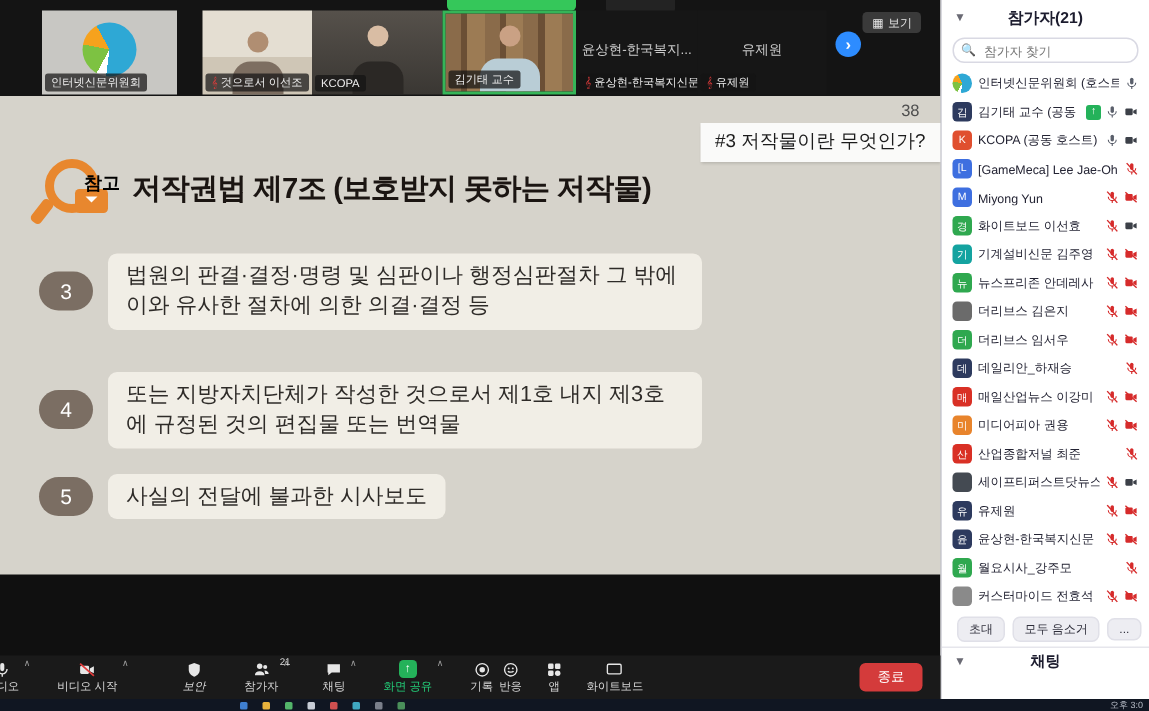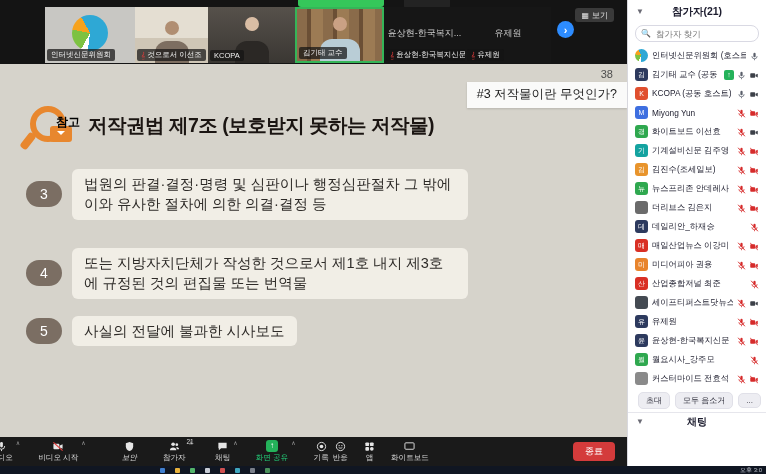--- a/index.html
+++ b/index.html
@@ -23,21 +23,21 @@
   .t2{background:linear-gradient(#e4ded2 0 55%,#cfc6b6 55%);}
   .t3{background:linear-gradient(#56514b,#3a3733);}
   .t4{background:repeating-linear-gradient(90deg,#8a6b4a 0 10px,#6b4f35 10px 14px,#9c7b54 14px 26px);border:2px solid #35b558;}
   .t-dark{background:#161616;}
   .next-btn{position:absolute;left:557px;top:21px;width:17px;height:17px;border-radius:50%;background:#2d8cff;color:#fff;
      display:flex;align-items:center;justify-content:center;font-size:11px;font-weight:bold;}
   .view-btn{position:absolute;right:13px;top:8px;height:14px;background:#3a3a3a;border-radius:3px;color:#e8e8e8;
      font-size:8px;display:flex;align-items:center;gap:3px;padding:0 6px;}
 
   
-  .slide{position:absolute;left:0;top:64px;width:627px;height:373px;background:#d6d3cb;}
+  .slide{position:absolute;left:0;top:64px;width:627px;height:319px;background:#d6d3cb;}
   .pagenum{position:absolute;right:14px;top:4px;font-size:11px;color:#4e4e4e;}
   .corner-tag{position:absolute;right:0;top:18px;background:#fafaf9;color:#1c1c1c;font-size:12.5px;
       padding:4px 10px 5px;box-shadow:0 1px 2px rgba(0,0,0,.15);}
   .mag{position:absolute;left:24px;top:40px;width:56px;height:52px;}
   .mag .ring{position:absolute;left:6px;top:2px;width:24px;height:24px;border:6px solid #e8872e;border-radius:50%;background:transparent;}
   .mag .handle{position:absolute;left:0px;top:28px;width:8px;height:18px;background:#e8872e;border-radius:3px;transform:rotate(38deg);}
   .mag .tag{position:absolute;left:26px;top:22px;width:22px;height:16px;background:#e8872e;border-radius:3px;}
   .mag .tag:after{content:"";position:absolute;left:7px;top:5px;border:4px solid transparent;border-top-color:#fff;}
   .ref-label{position:absolute;left:56px;top:50px;font-size:12px;font-weight:bold;color:#000000;}
   .slide-title{position:absolute;left:88px;top:48px;font-size:19.5px;font-weight:800;color:#1b1512;letter-spacing:-0.5px;}
@@ -89,21 +89,21 @@
 </style>
 </head>
 <body>
 
 <div class="app">
 
   <div class="strip">
     <div class="sharebar"></div>
     <div class="sharetab"></div>
 
-    <div class="tile t-logo-bg" style="left:45px;width:90px;">
+    <div class="tile t-logo-bg" style="left:28px;width:90px;">
       <div class="logo-circ"></div>
       <div class="vlabel">
           <span>인터넷신문위원회</span>
         </div>
     </div>
 
     <div class="tile t2" style="left:135px;width:73px;">
       <div class="sil-head" style="top:14px;background:#b08e72;"></div>
       <div class="sil-body" style="background:#7d6e61;"></div>
       <div class="vlabel">
@@ -233,20 +233,33 @@
   </svg></span>
             <span class="pic">
   <svg width="10" height="9" viewBox="0 0 24 24">
     <rect x="2" y="6" width="13" height="12" rx="2" fill="#3c4048"></rect>
     <path d="M16 10l6-3v10l-6-3z" fill="#3c4048"></path>
 
   </svg></span>
           </span>
         </div>
         <div class="prow">
+          <span class="pav" style="background:#3e6fe0">[L</span>
+          <span class="pname">[GameMeca] Lee Jae-Oh</span>
+          <span class="picons">
+            <span class="pic">
+  <svg width="9" height="9" viewBox="0 0 24 24">
+    <rect x="9" y="2" width="6" height="12" rx="3" fill="#d62b2b"></rect>
+    <path d="M5 11a7 7 0 0 0 14 0" fill="none" stroke="#d62b2b" stroke-width="2"></path>
+    <line x1="12" y1="18" x2="12" y2="22" stroke="#d62b2b" stroke-width="2"></line>
+    <line x1="3" y1="2" x2="21" y2="22" stroke="#d62b2b" stroke-width="2.6"></line>
+  </svg></span>
+          </span>
+        </div>
+        <div class="prow">
           <span class="pav" style="background:#3e6fe0">M</span>
           <span class="pname">Miyong Yun</span>
           <span class="picons">
             <span class="pic">
   <svg width="9" height="9" viewBox="0 0 24 24">
     <rect x="9" y="2" width="6" height="12" rx="3" fill="#d62b2b"></rect>
     <path d="M5 11a7 7 0 0 0 14 0" fill="none" stroke="#d62b2b" stroke-width="2"></path>
     <line x1="12" y1="18" x2="12" y2="22" stroke="#d62b2b" stroke-width="2"></line>
     <line x1="3" y1="2" x2="21" y2="22" stroke="#d62b2b" stroke-width="2.6"></line>
   </svg></span>
@@ -290,39 +303,20 @@
   </svg></span>
             <span class="pic">
   <svg width="10" height="9" viewBox="0 0 24 24">
     <rect x="2" y="6" width="13" height="12" rx="2" fill="#d62b2b"></rect>
     <path d="M16 10l6-3v10l-6-3z" fill="#d62b2b"></path>
     <line x1="2" y1="3" x2="22" y2="21" stroke="#d62b2b" stroke-width="2.6"></line>
   </svg></span>
           </span>
         </div>
         <div class="prow">
-          <span class="pav" style="background:#e8942c">김</span>
-          <span class="pname">김진수(조세일보)</span>
-          <span class="picons">
-            <span class="pic">
-  <svg width="9" height="9" viewBox="0 0 24 24">
-    <rect x="9" y="2" width="6" height="12" rx="3" fill="#d62b2b"></rect>
-    <path d="M5 11a7 7 0 0 0 14 0" fill="none" stroke="#d62b2b" stroke-width="2"></path>
-    <line x1="12" y1="18" x2="12" y2="22" stroke="#d62b2b" stroke-width="2"></line>
-    <line x1="3" y1="2" x2="21" y2="22" stroke="#d62b2b" stroke-width="2.6"></line>
-  </svg></span>
-            <span class="pic">
-  <svg width="10" height="9" viewBox="0 0 24 24">
-    <rect x="2" y="6" width="13" height="12" rx="2" fill="#d62b2b"></rect>
-    <path d="M16 10l6-3v10l-6-3z" fill="#d62b2b"></path>
-    <line x1="2" y1="3" x2="22" y2="21" stroke="#d62b2b" stroke-width="2.6"></line>
-  </svg></span>
-          </span>
-        </div>
-        <div class="prow">
           <span class="pav" style="background:#2fa84f">뉴</span>
           <span class="pname">뉴스프리존 안데레사</span>
           <span class="picons">
             <span class="pic">
   <svg width="9" height="9" viewBox="0 0 24 24">
     <rect x="9" y="2" width="6" height="12" rx="3" fill="#d62b2b"></rect>
     <path d="M5 11a7 7 0 0 0 14 0" fill="none" stroke="#d62b2b" stroke-width="2"></path>
     <line x1="12" y1="18" x2="12" y2="22" stroke="#d62b2b" stroke-width="2"></line>
     <line x1="3" y1="2" x2="21" y2="22" stroke="#d62b2b" stroke-width="2.6"></line>
   </svg></span>
@@ -330,20 +324,39 @@
   <svg width="10" height="9" viewBox="0 0 24 24">
     <rect x="2" y="6" width="13" height="12" rx="2" fill="#d62b2b"></rect>
     <path d="M16 10l6-3v10l-6-3z" fill="#d62b2b"></path>
     <line x1="2" y1="3" x2="22" y2="21" stroke="#d62b2b" stroke-width="2.6"></line>
   </svg></span>
           </span>
         </div>
         <div class="prow">
           <span class="pav" style="background:#6b6b6b"></span>
           <span class="pname">더리브스 김은지</span>
+          <span class="picons">
+            <span class="pic">
+  <svg width="9" height="9" viewBox="0 0 24 24">
+    <rect x="9" y="2" width="6" height="12" rx="3" fill="#d62b2b"></rect>
+    <path d="M5 11a7 7 0 0 0 14 0" fill="none" stroke="#d62b2b" stroke-width="2"></path>
+    <line x1="12" y1="18" x2="12" y2="22" stroke="#d62b2b" stroke-width="2"></line>
+    <line x1="3" y1="2" x2="21" y2="22" stroke="#d62b2b" stroke-width="2.6"></line>
+  </svg></span>
+            <span class="pic">
+  <svg width="10" height="9" viewBox="0 0 24 24">
+    <rect x="2" y="6" width="13" height="12" rx="2" fill="#d62b2b"></rect>
+    <path d="M16 10l6-3v10l-6-3z" fill="#d62b2b"></path>
+    <line x1="2" y1="3" x2="22" y2="21" stroke="#d62b2b" stroke-width="2.6"></line>
+  </svg></span>
+          </span>
+        </div>
+        <div class="prow">
+          <span class="pav" style="background:#2fa84f">더</span>
+          <span class="pname">더리브스 임서우</span>
           <span class="picons">
             <span class="pic">
   <svg width="9" height="9" viewBox="0 0 24 24">
     <rect x="9" y="2" width="6" height="12" rx="3" fill="#d62b2b"></rect>
     <path d="M5 11a7 7 0 0 0 14 0" fill="none" stroke="#d62b2b" stroke-width="2"></path>
     <line x1="12" y1="18" x2="12" y2="22" stroke="#d62b2b" stroke-width="2"></line>
     <line x1="3" y1="2" x2="21" y2="22" stroke="#d62b2b" stroke-width="2.6"></line>
   </svg></span>
             <span class="pic">
   <svg width="10" height="9" viewBox="0 0 24 24">

